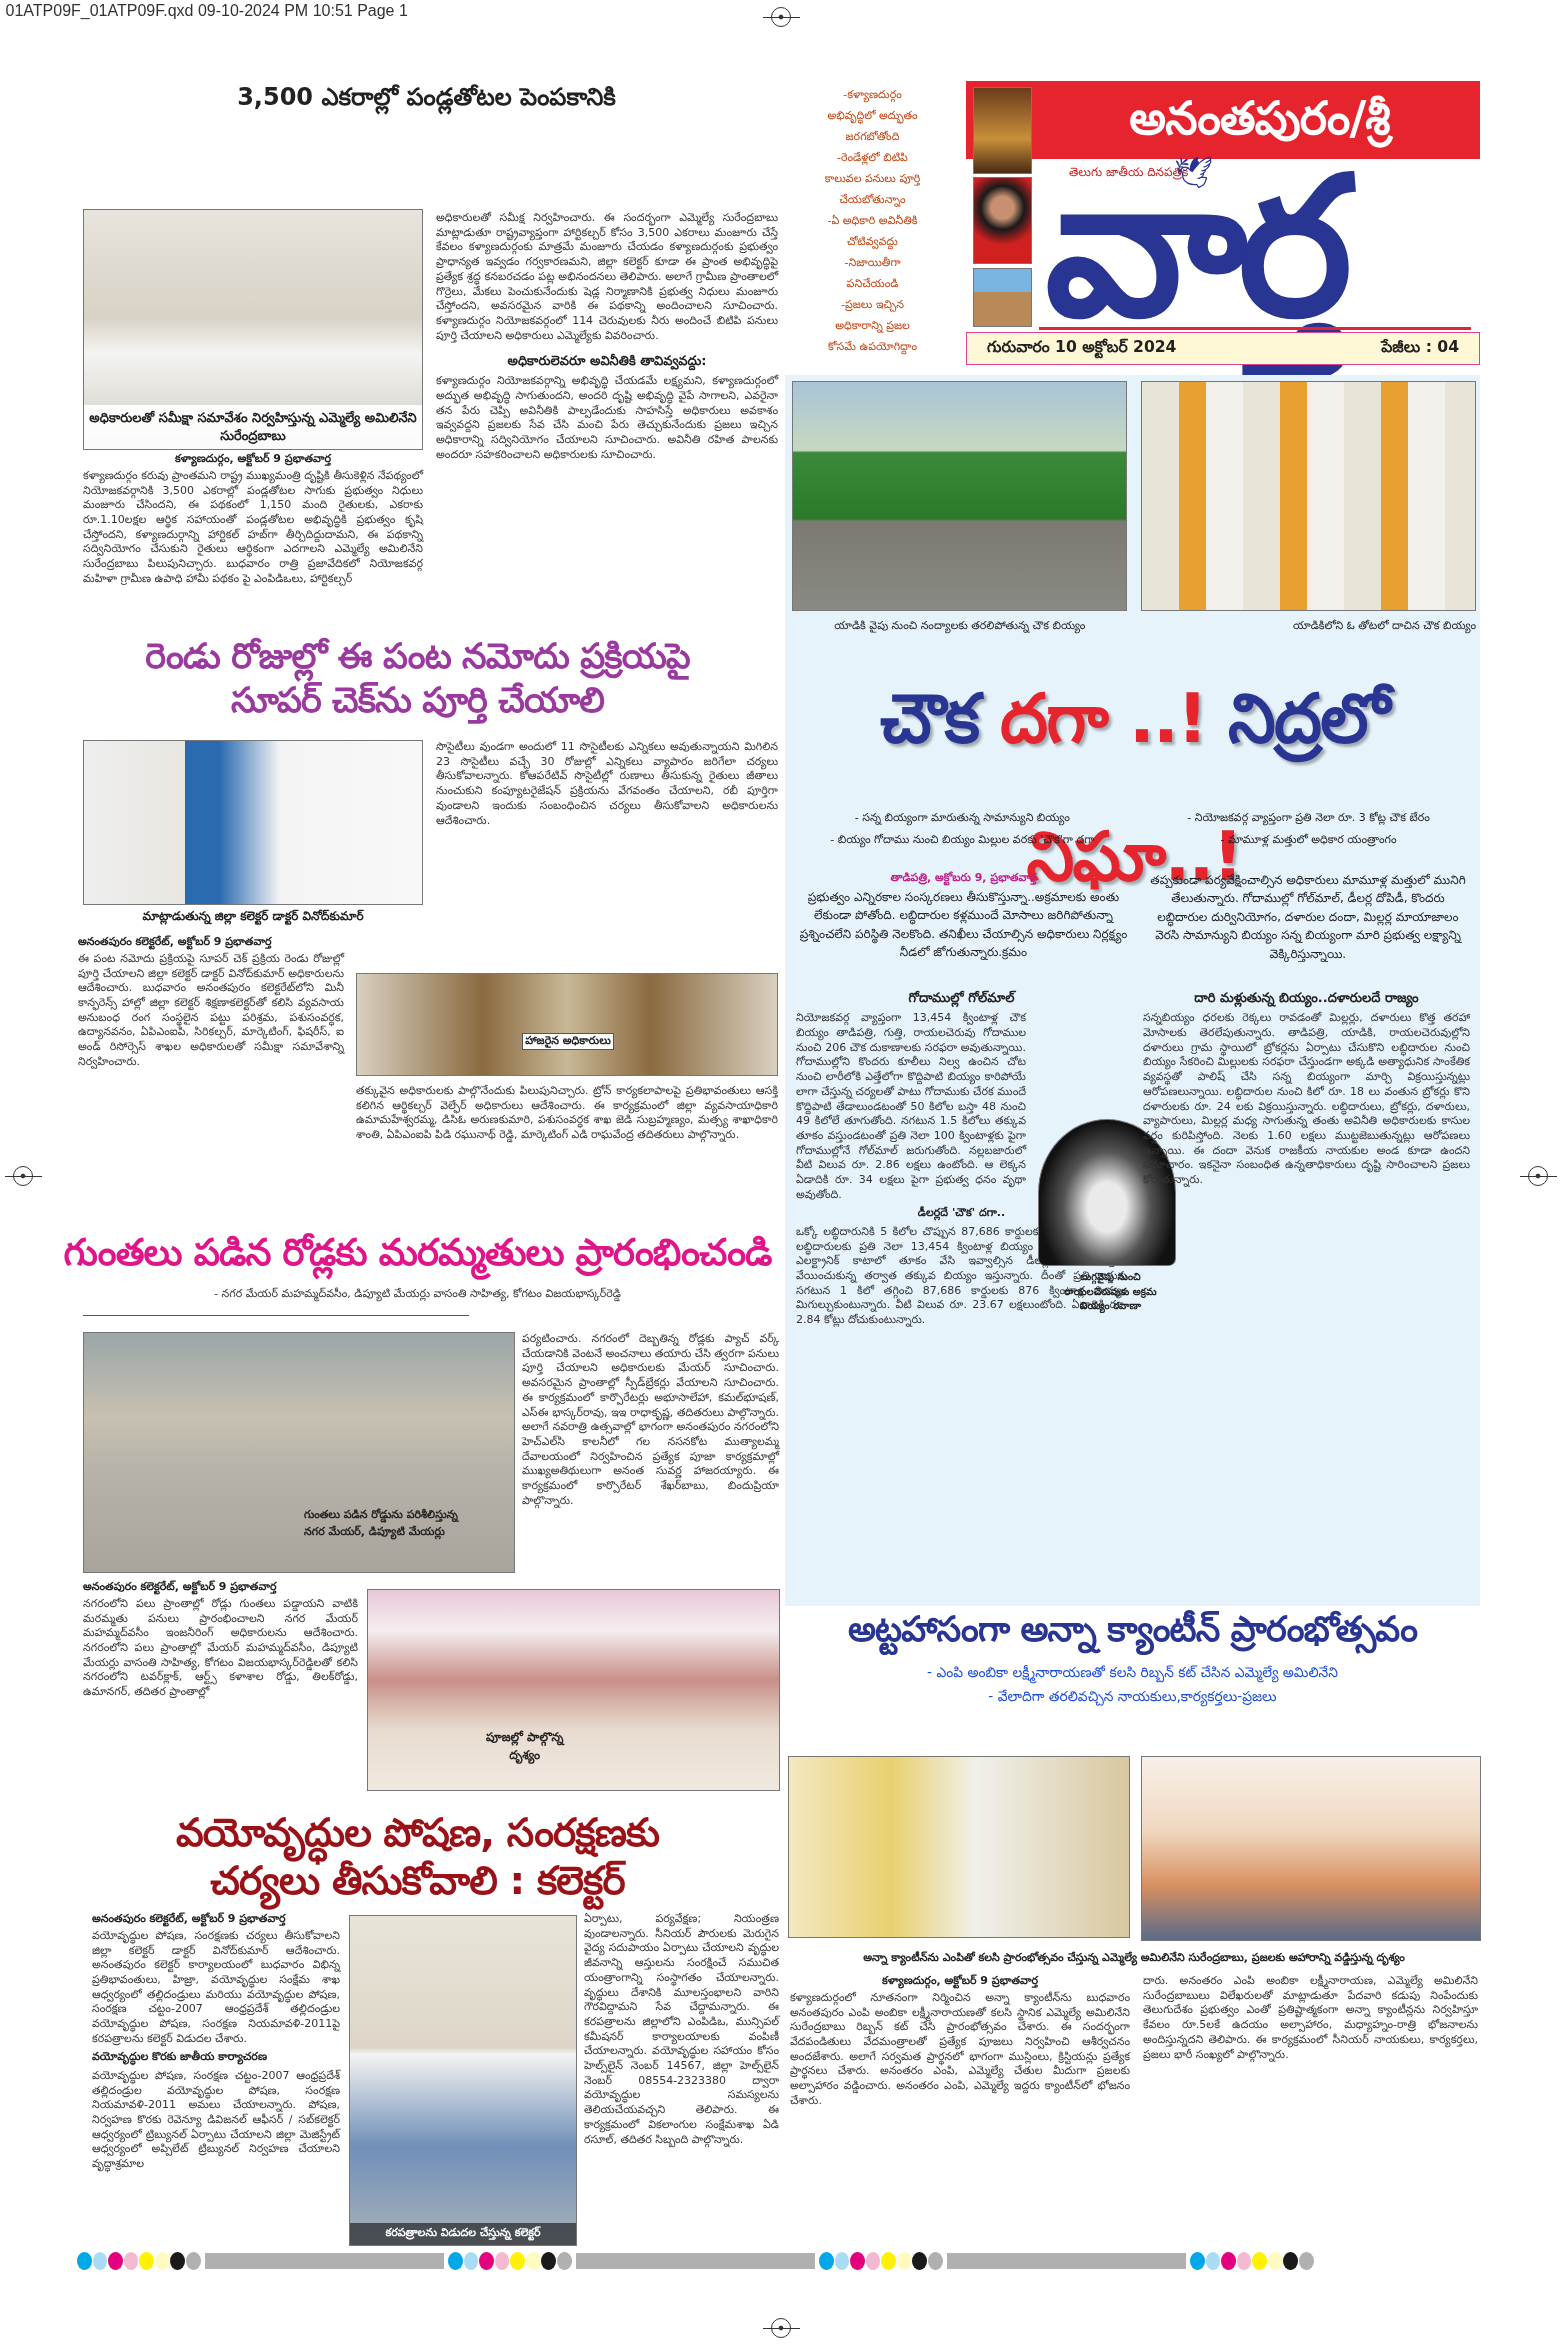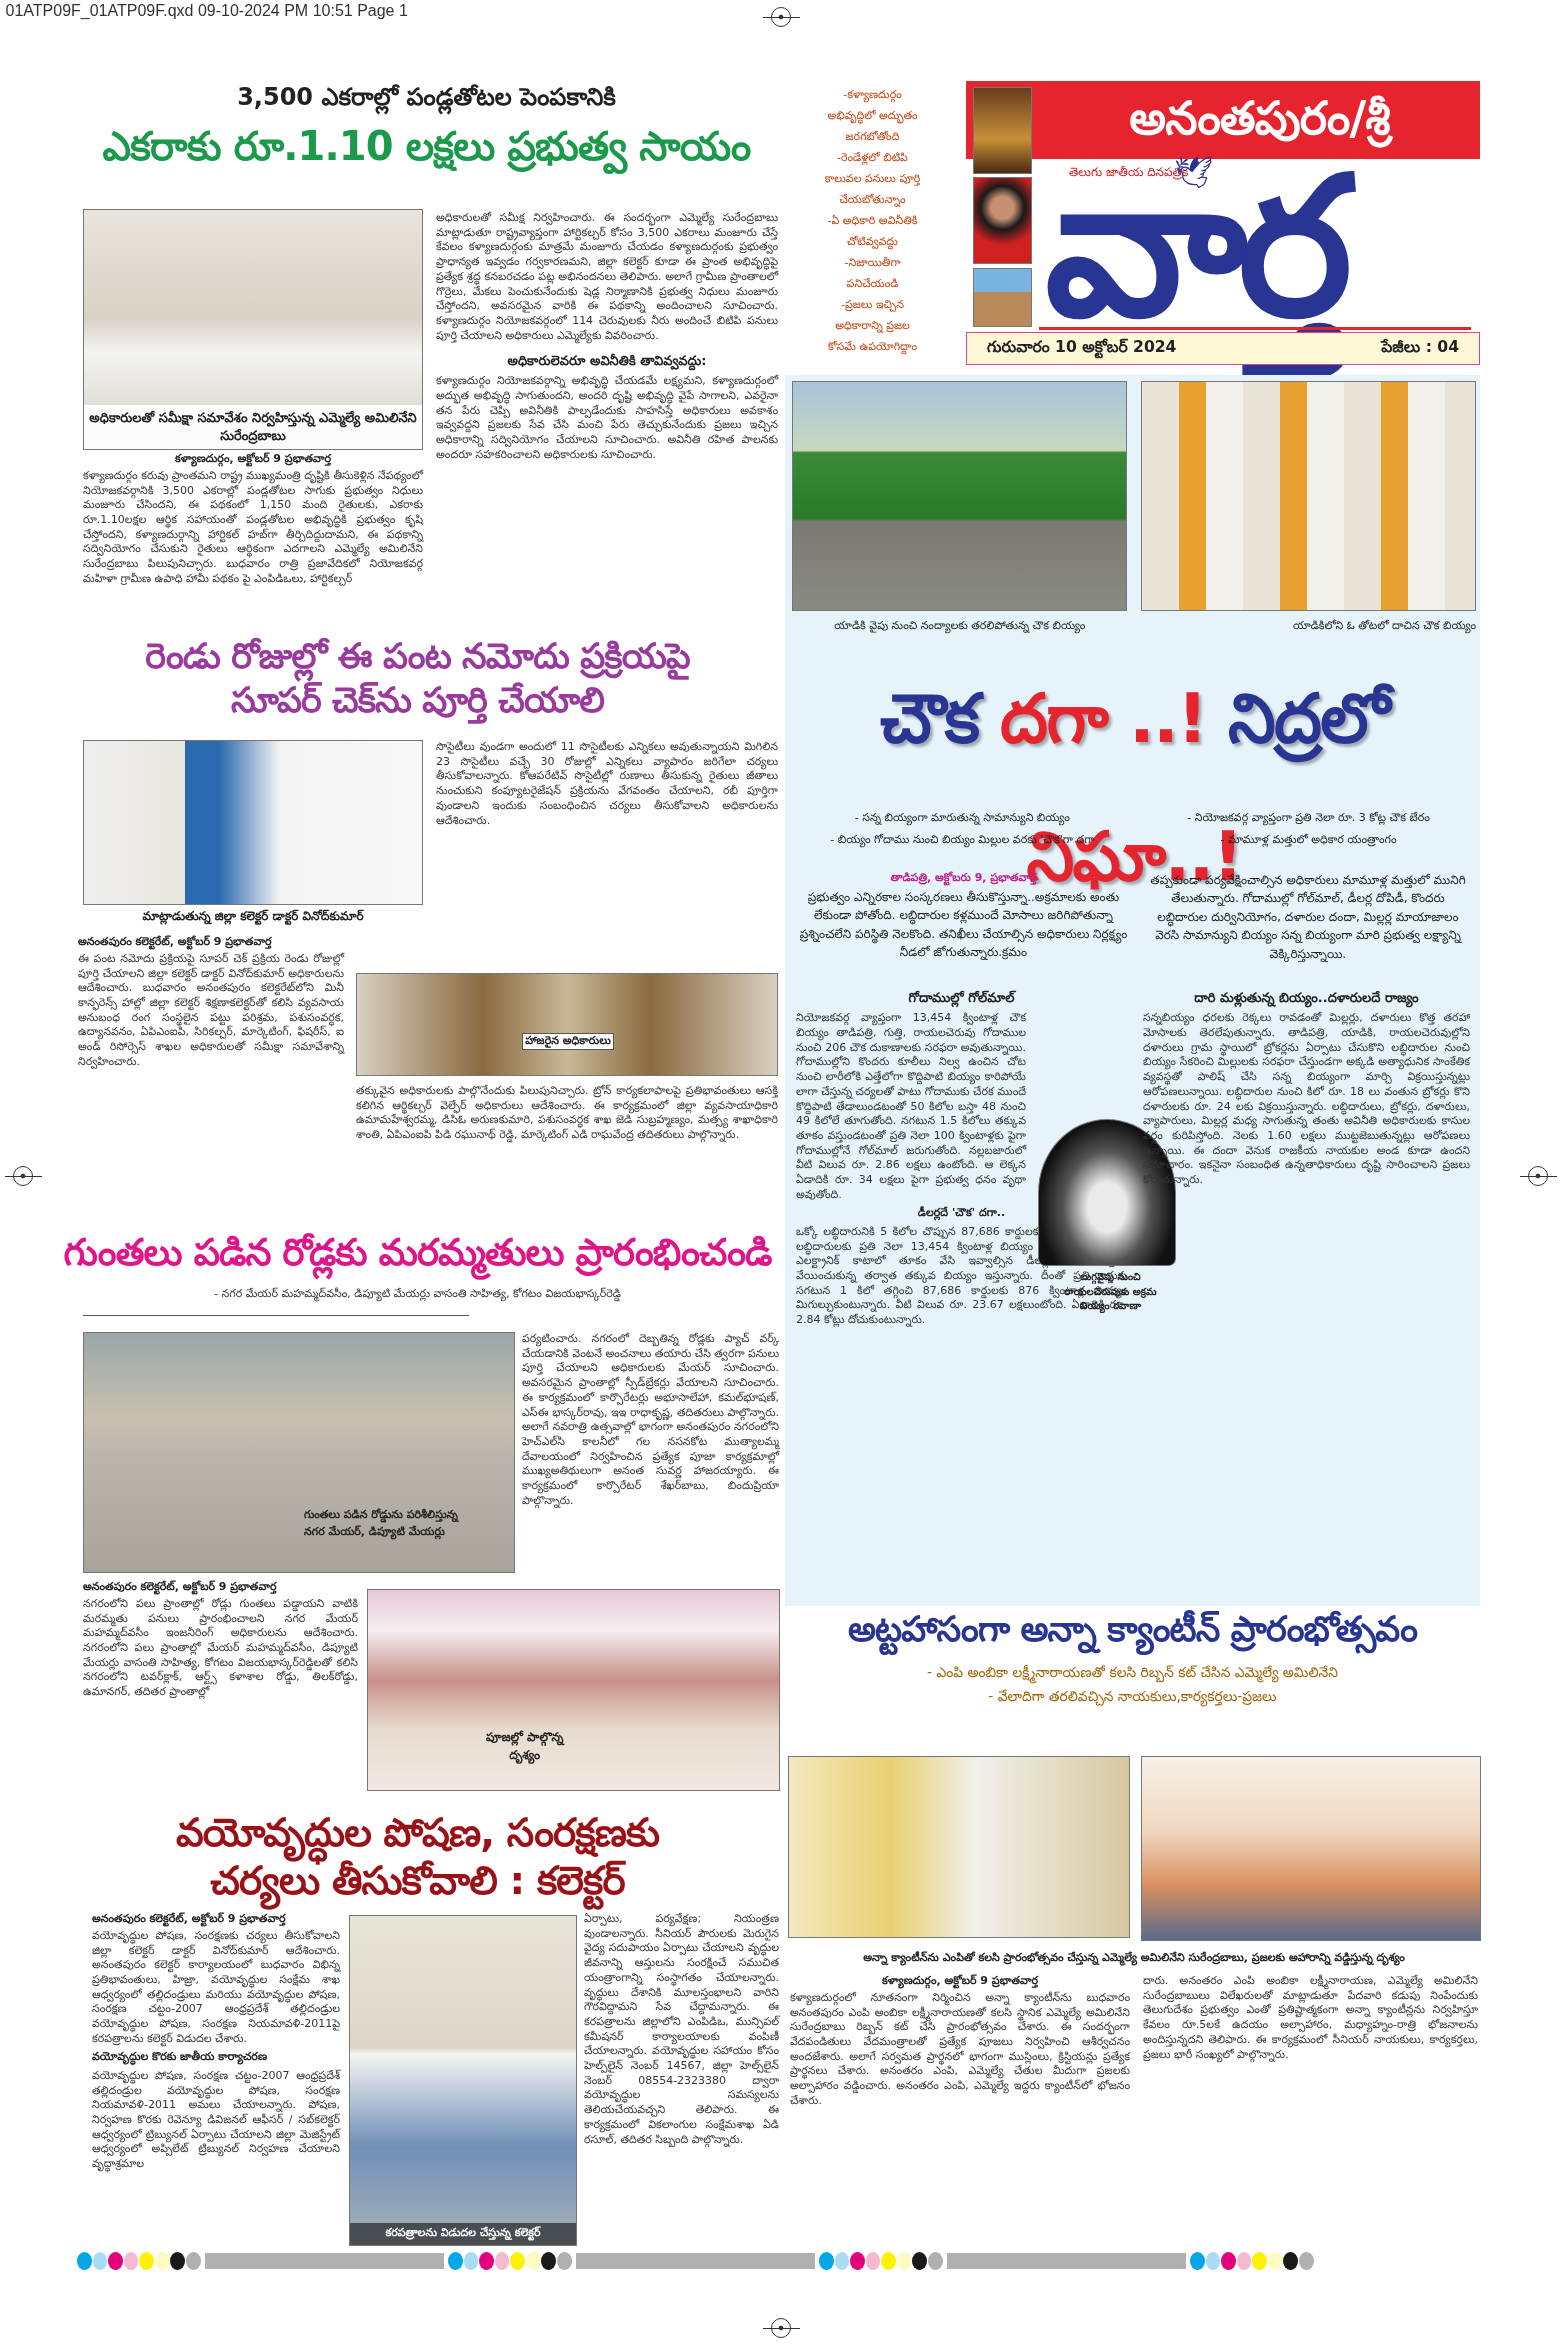--- a/index.html
+++ b/index.html
@@ -30,21 +30,20 @@
 <body>
 
 <div class="abs slug">01ATP09F_01ATP09F.qxd  09-10-2024  PM 10:51  Page 1</div>
 <div class="abs reg" style="left:771px;top:7.3px"></div>
 <div class="abs reg" style="left:771px;top:2318px"></div>
 <div class="abs reg" style="left:13px;top:1166px"></div>
 <div class="abs reg" style="left:1528px;top:1166px"></div>
 
 <section class="abs" style="left:73px;top:83px;width:707px">
   <div class="kicker" style="font-size:24px;color:#222">3,500 ఎకరాల్లో పండ్లతోటల పెంపకానికి</div>
-  <div class="hl" style="font-size:40px;color:#1a9a4a;margin-top:5.5px">ఎకరాకు రూ.1.10 లక్షలు ప్రభుత్వ సాయం</div>
 </section>
 
 <div class="abs photo" style="left:83px;top:209px;width:340px;height:241px;background:linear-gradient(180deg,#e8e4dc 0%,#d8d2c6 45%,#f4f4f2 60%,#cfcac0 100%)">
   <div class="cap" style="font-size:13px;line-height:18.4px">అధికారులతో సమీక్షా సమావేశం నిర్వహిస్తున్న ఎమ్మెల్యే అమిలినేని సురేంద్రబాబు</div>
 </div>
 <div class="abs" style="left:83px;top:452px;width:340px">
   <div class="dateline">కళ్యాణదుర్గం, అక్టోబర్ 9 ప్రభాతవార్త</div>
   <div class="body-text">కళ్యాణదుర్గం కరువు ప్రాంతమని రాష్ట్ర ముఖ్యమంత్రి దృష్టికి తీసుకెళ్లిన నేపథ్యంలో నియోజకవర్గానికి 3,500 ఎకరాల్లో పండ్లతోటల సాగుకు ప్రభుత్వం నిధులు మంజూరు చేసిందని, ఈ పథకంలో 1,150 మంది రైతులకు, ఎకరాకు రూ.1.10లక్షల ఆర్థిక సహాయంతో పండ్లతోటల అభివృద్ధికి ప్రభుత్వం కృషి చేస్తోందని, కళ్యాణదుర్గాన్ని హార్టికల్ హబ్‌గా తీర్చిదిద్దుదామని, ఈ పథకాన్ని సద్వినియోగం చేసుకుని రైతులు ఆర్థికంగా ఎదగాలని ఎమ్మెల్యే అమిలినేని సురేంద్రబాబు పిలుపునిచ్చారు. బుధవారం రాత్రి ప్రజావేదికలో నియోజకవర్గ మహిళా గ్రామీణ ఉపాధి హామీ పథకం పై ఎంపిడిఒలు, హార్టికల్చర్</div>
 </div>
 <div class="abs" style="left:436px;top:211px;width:342px">
@@ -177,21 +176,21 @@
   <div class="sect" style="text-align:left;font-size:11px">వయోవృద్ధుల కొరకు జాతీయ కార్యాచరణ</div>
   <div class="body-text">వయోవృద్ధుల పోషణ, సంరక్షణ చట్టం-2007 ఆంధ్రప్రదేశ్ తల్లిదండ్రుల వయోవృద్ధుల పోషణ, సంరక్షణ నియమావళి-2011 అమలు చేయాలన్నారు. పోషణ, నిర్వహణ కొరకు రెవెన్యూ డివిజనల్ ఆఫీసర్ / సబ్‌కలెక్టర్ ఆధ్వర్యంలో ట్రిబ్యునల్ ఏర్పాటు చేయాలని జిల్లా మెజిస్ట్రేట్ ఆధ్వర్యంలో అప్పిలేట్ ట్రిబ్యునల్ నిర్వహణ చేయాలని వృద్ధాశ్రమాల</div>
 </div>
 <div class="abs photo" style="left:349px;top:1915px;width:228px;height:331px;background:linear-gradient(180deg,#e8e4d8 0%,#ddd6c8 40%,#f4f4f2 42%,#7090b8 70%,#a8b0b8 100%)">
   <div class="cap" style="font-size:11px;background:rgba(0,0,0,.55);color:#fff">కరపత్రాలను విడుదల చేస్తున్న కలెక్టర్</div>
 </div>
 <div class="abs body-text" style="left:584px;top:1912px;width:195px">ఏర్పాటు, పర్యవేక్షణ; నియంత్రణ వుండాలన్నారు. సీనియర్ పౌరులకు మెరుగైన వైద్య సదుపాయం ఏర్పాటు చేయాలని వృద్ధుల జీవనాన్ని ఆస్తులను సంరక్షించే సముచిత యంత్రాంగాన్ని సంస్థాగతం చేయాలన్నారు. వృద్ధులు దేశానికి మూలస్తంభాలని వారిని గౌరవిద్దామని సేవ చేద్దామన్నారు. ఈ కరపత్రాలను జిల్లాలోని ఎంపిడిఒ, మున్సిపల్ కమీషనర్ కార్యాలయాలకు వంపిణీ చేయాలన్నారు. వయోవృద్ధుల సహాయం కోసం హెల్ప్‌లైన్ నెంబర్ 14567, జిల్లా హెల్ప్‌లైన్ నెంబర్ 08554-2323380 ద్వారా వయోవృద్ధుల సమస్యలను తెలియచేయవచ్చని తెలిపారు. ఈ కార్యక్రమంలో వికలాంగుల సంక్షేమశాఖ ఏడి రసూల్, తదితర సిబ్బంది పాల్గొన్నారు.</div>
 
 <section class="abs" style="left:785px;top:1609px;width:695px">
   <div class="hl" style="font-size:35px;color:#283593">అట్టహాసంగా అన్నా క్యాంటీన్ ప్రారంభోత్సవం</div>
-  <div style="text-align:center;font-size:13.8px;line-height:24px;color:#a16207;margin-top:1.8px">
+  <div style="text-align:center;font-size:13.8px;line-height:24px;color:#1d4ed8;margin-top:1.8px">
     <div>- ఎంపి అంబికా లక్ష్మీనారాయణతో కలసి రిబ్బన్ కట్ చేసిన ఎమ్మెల్యే అమిలినేని</div>
     <div>- వేలాదిగా తరలివచ్చిన నాయకులు,కార్యకర్తలు-ప్రజలు</div>
   </div>
 </section>
 <div class="abs photo" style="left:788px;top:1756px;width:342px;height:182px;background:linear-gradient(90deg,#f4e8c0,#e8d070 30%,#f0f0ea 55%,#d8c8a0 100%)"></div>
 <div class="abs photo" style="left:1141px;top:1756px;width:340px;height:185px;background:linear-gradient(180deg,#f8f0e8 0%,#f0d8c0 40%,#d89060 70%,#5a6a8a 100%)"></div>
 <div class="abs" style="left:788px;top:1951px;width:692px;text-align:center;font-size:11px;font-weight:bold">అన్నా క్యాంటీన్‌ను ఎంపితో కలసి ప్రారంభోత్సవం చేస్తున్న ఎమ్మెల్యే అమిలినేని సురేంద్రబాబు, ప్రజలకు అహారాన్ని వడ్డిస్తున్న దృశ్యం</div>
 <div class="abs" style="left:790px;top:1974px;width:340px">
   <div class="dateline">కళ్యాణదుర్గం, అక్టోబర్ 9 ప్రభాతవార్త</div>
   <div class="body-text">కళ్యాణదుర్గంలో నూతనంగా నిర్మించిన అన్నా క్యాంటీన్‌ను బుధవారం అనంతపురం ఎంపి అంబికా లక్ష్మీనారాయణతో కలసి స్థానిక ఎమ్మెల్యే అమిలినేని సురేంద్రబాబు రిబ్బన్ కట్ చేసి ప్రారంభోత్సవం చేశారు. ఈ సందర్భంగా వేదపండితులు వేదమంత్రాలతో ప్రత్యేక పూజలు నిర్వహించి ఆశీర్వచనం అందజేశారు. అలాగే సర్వమత ప్రార్థనలో భాగంగా ముస్లింలు, క్రిస్టియన్లు ప్రత్యేక ప్రార్థనలు చేశారు. అనంతరం ఎంపి, ఎమ్మెల్యే చేతుల మీదుగా ప్రజలకు అల్పాహారం వడ్డించారు. అనంతరం ఎంపి, ఎమ్మెల్యే ఇద్దరు క్యాంటీన్‌లో భోజనం చేశారు.</div>

